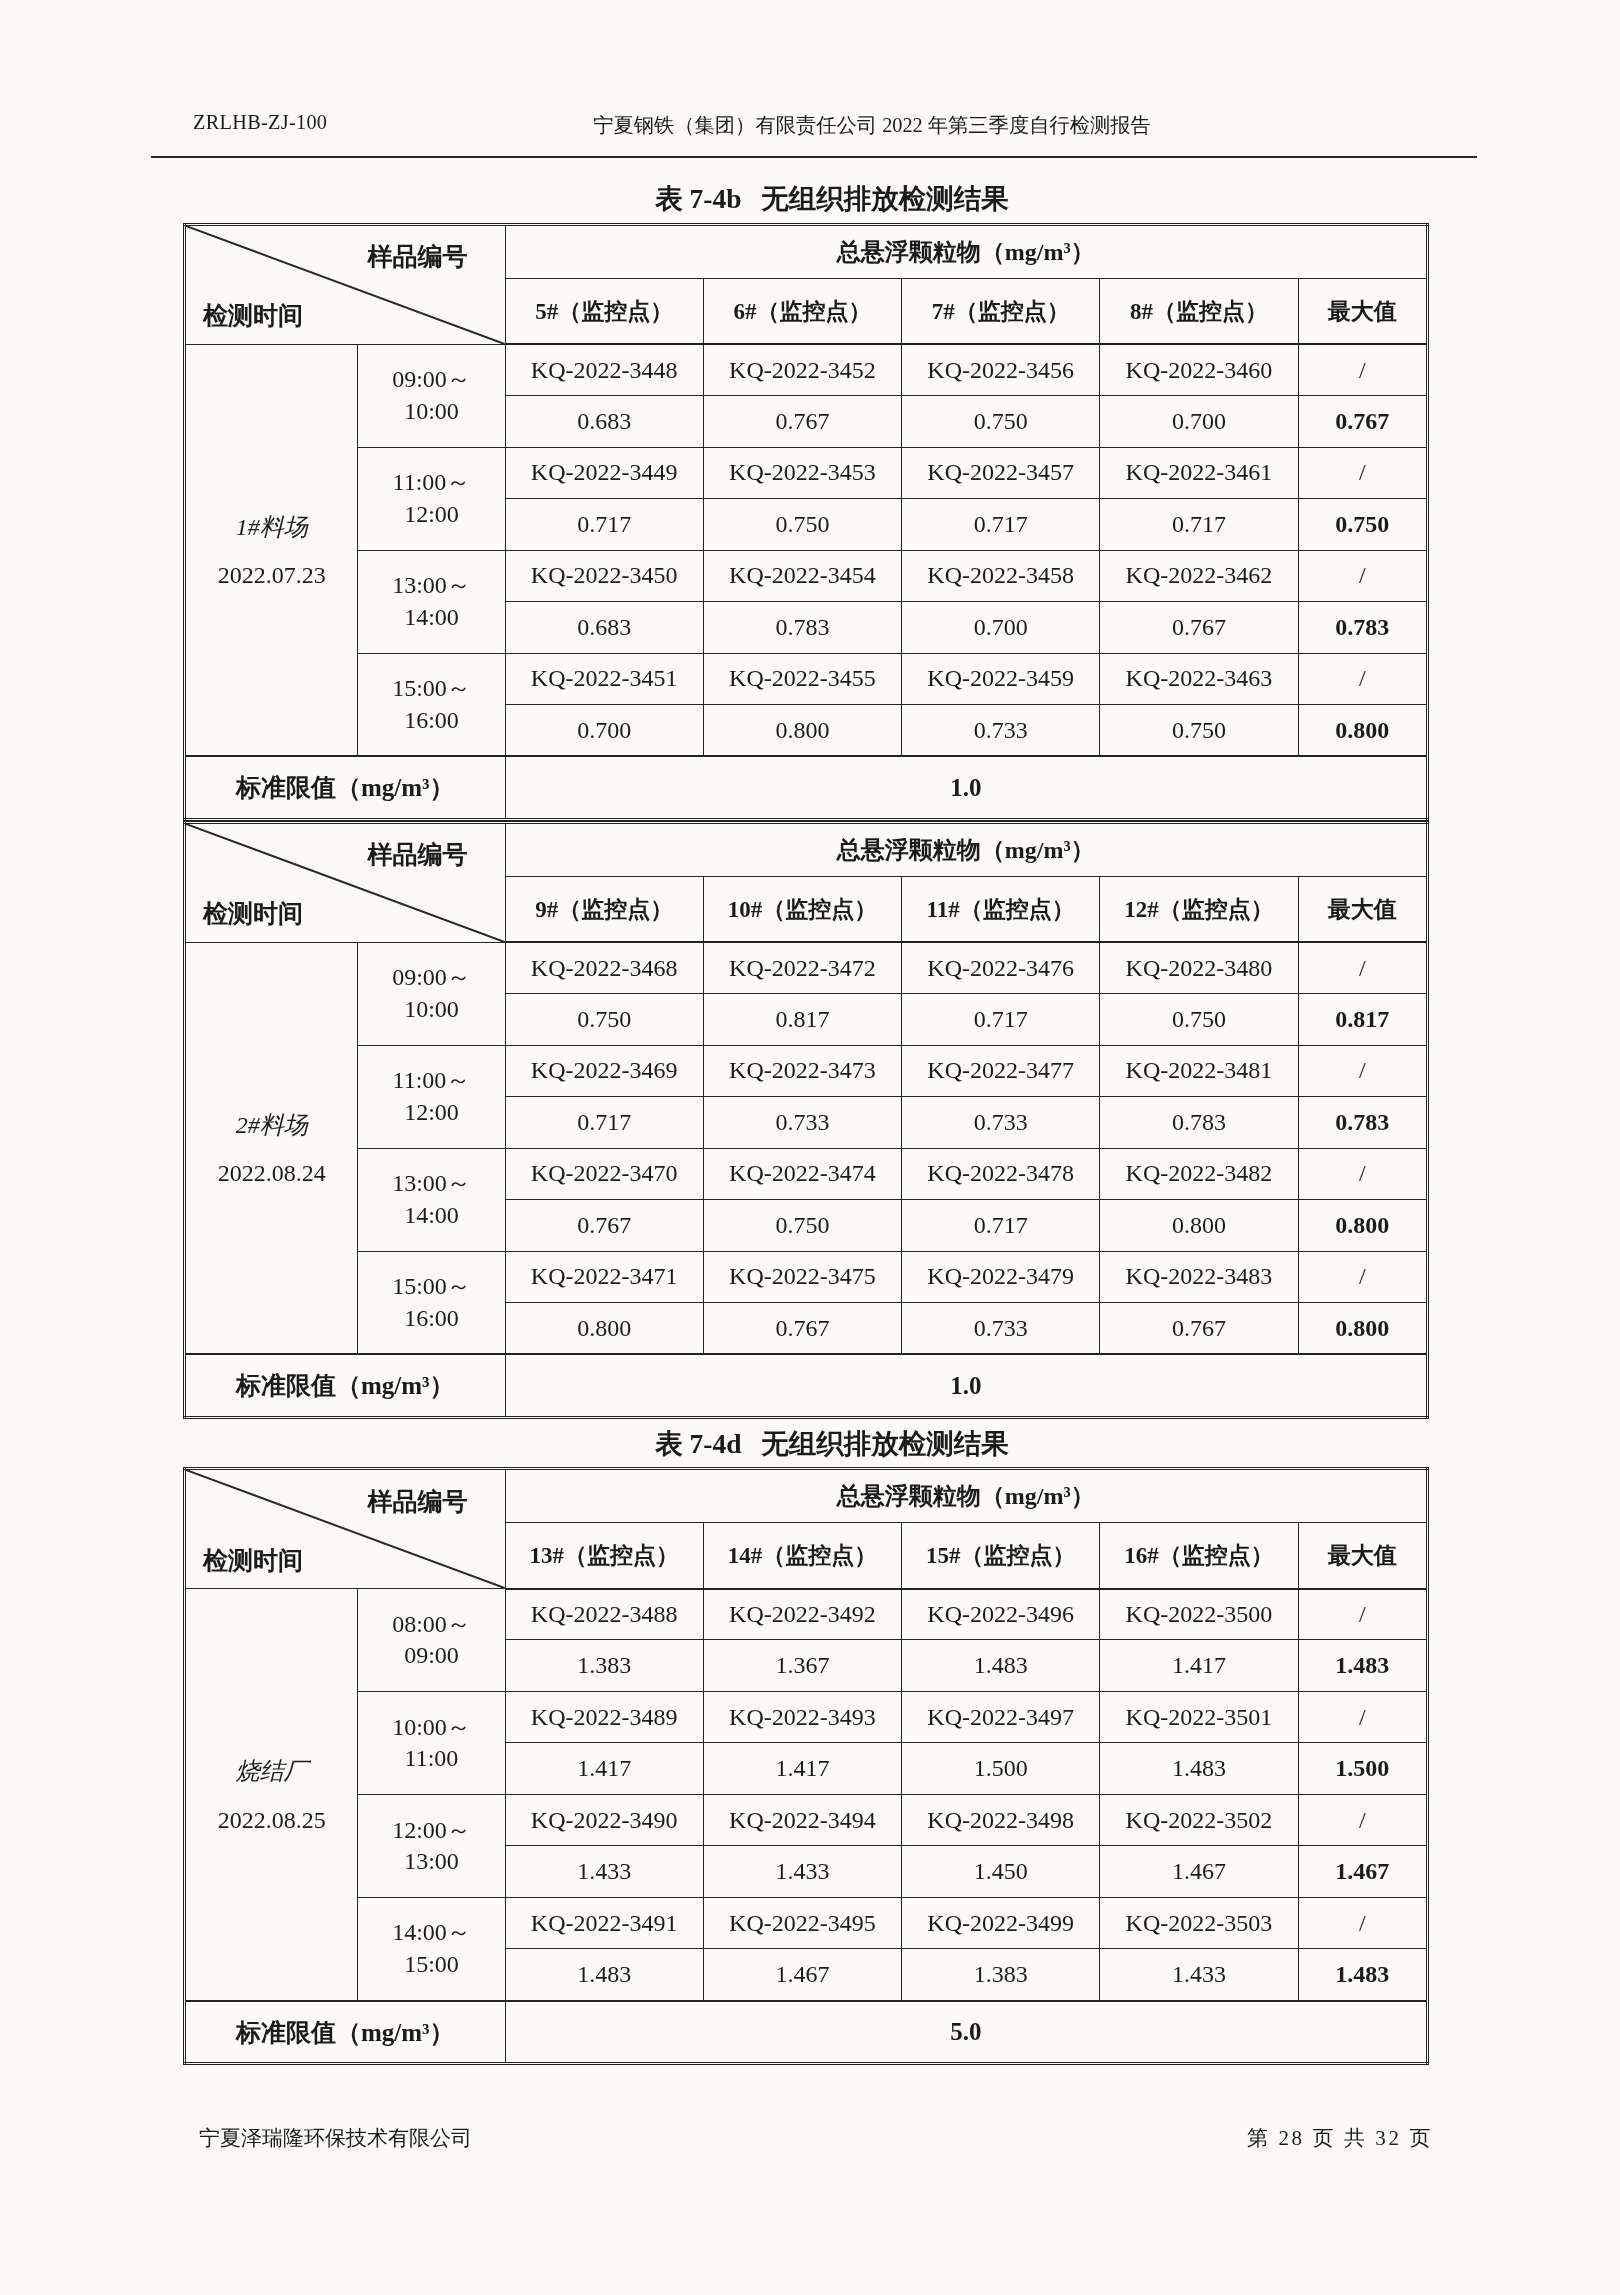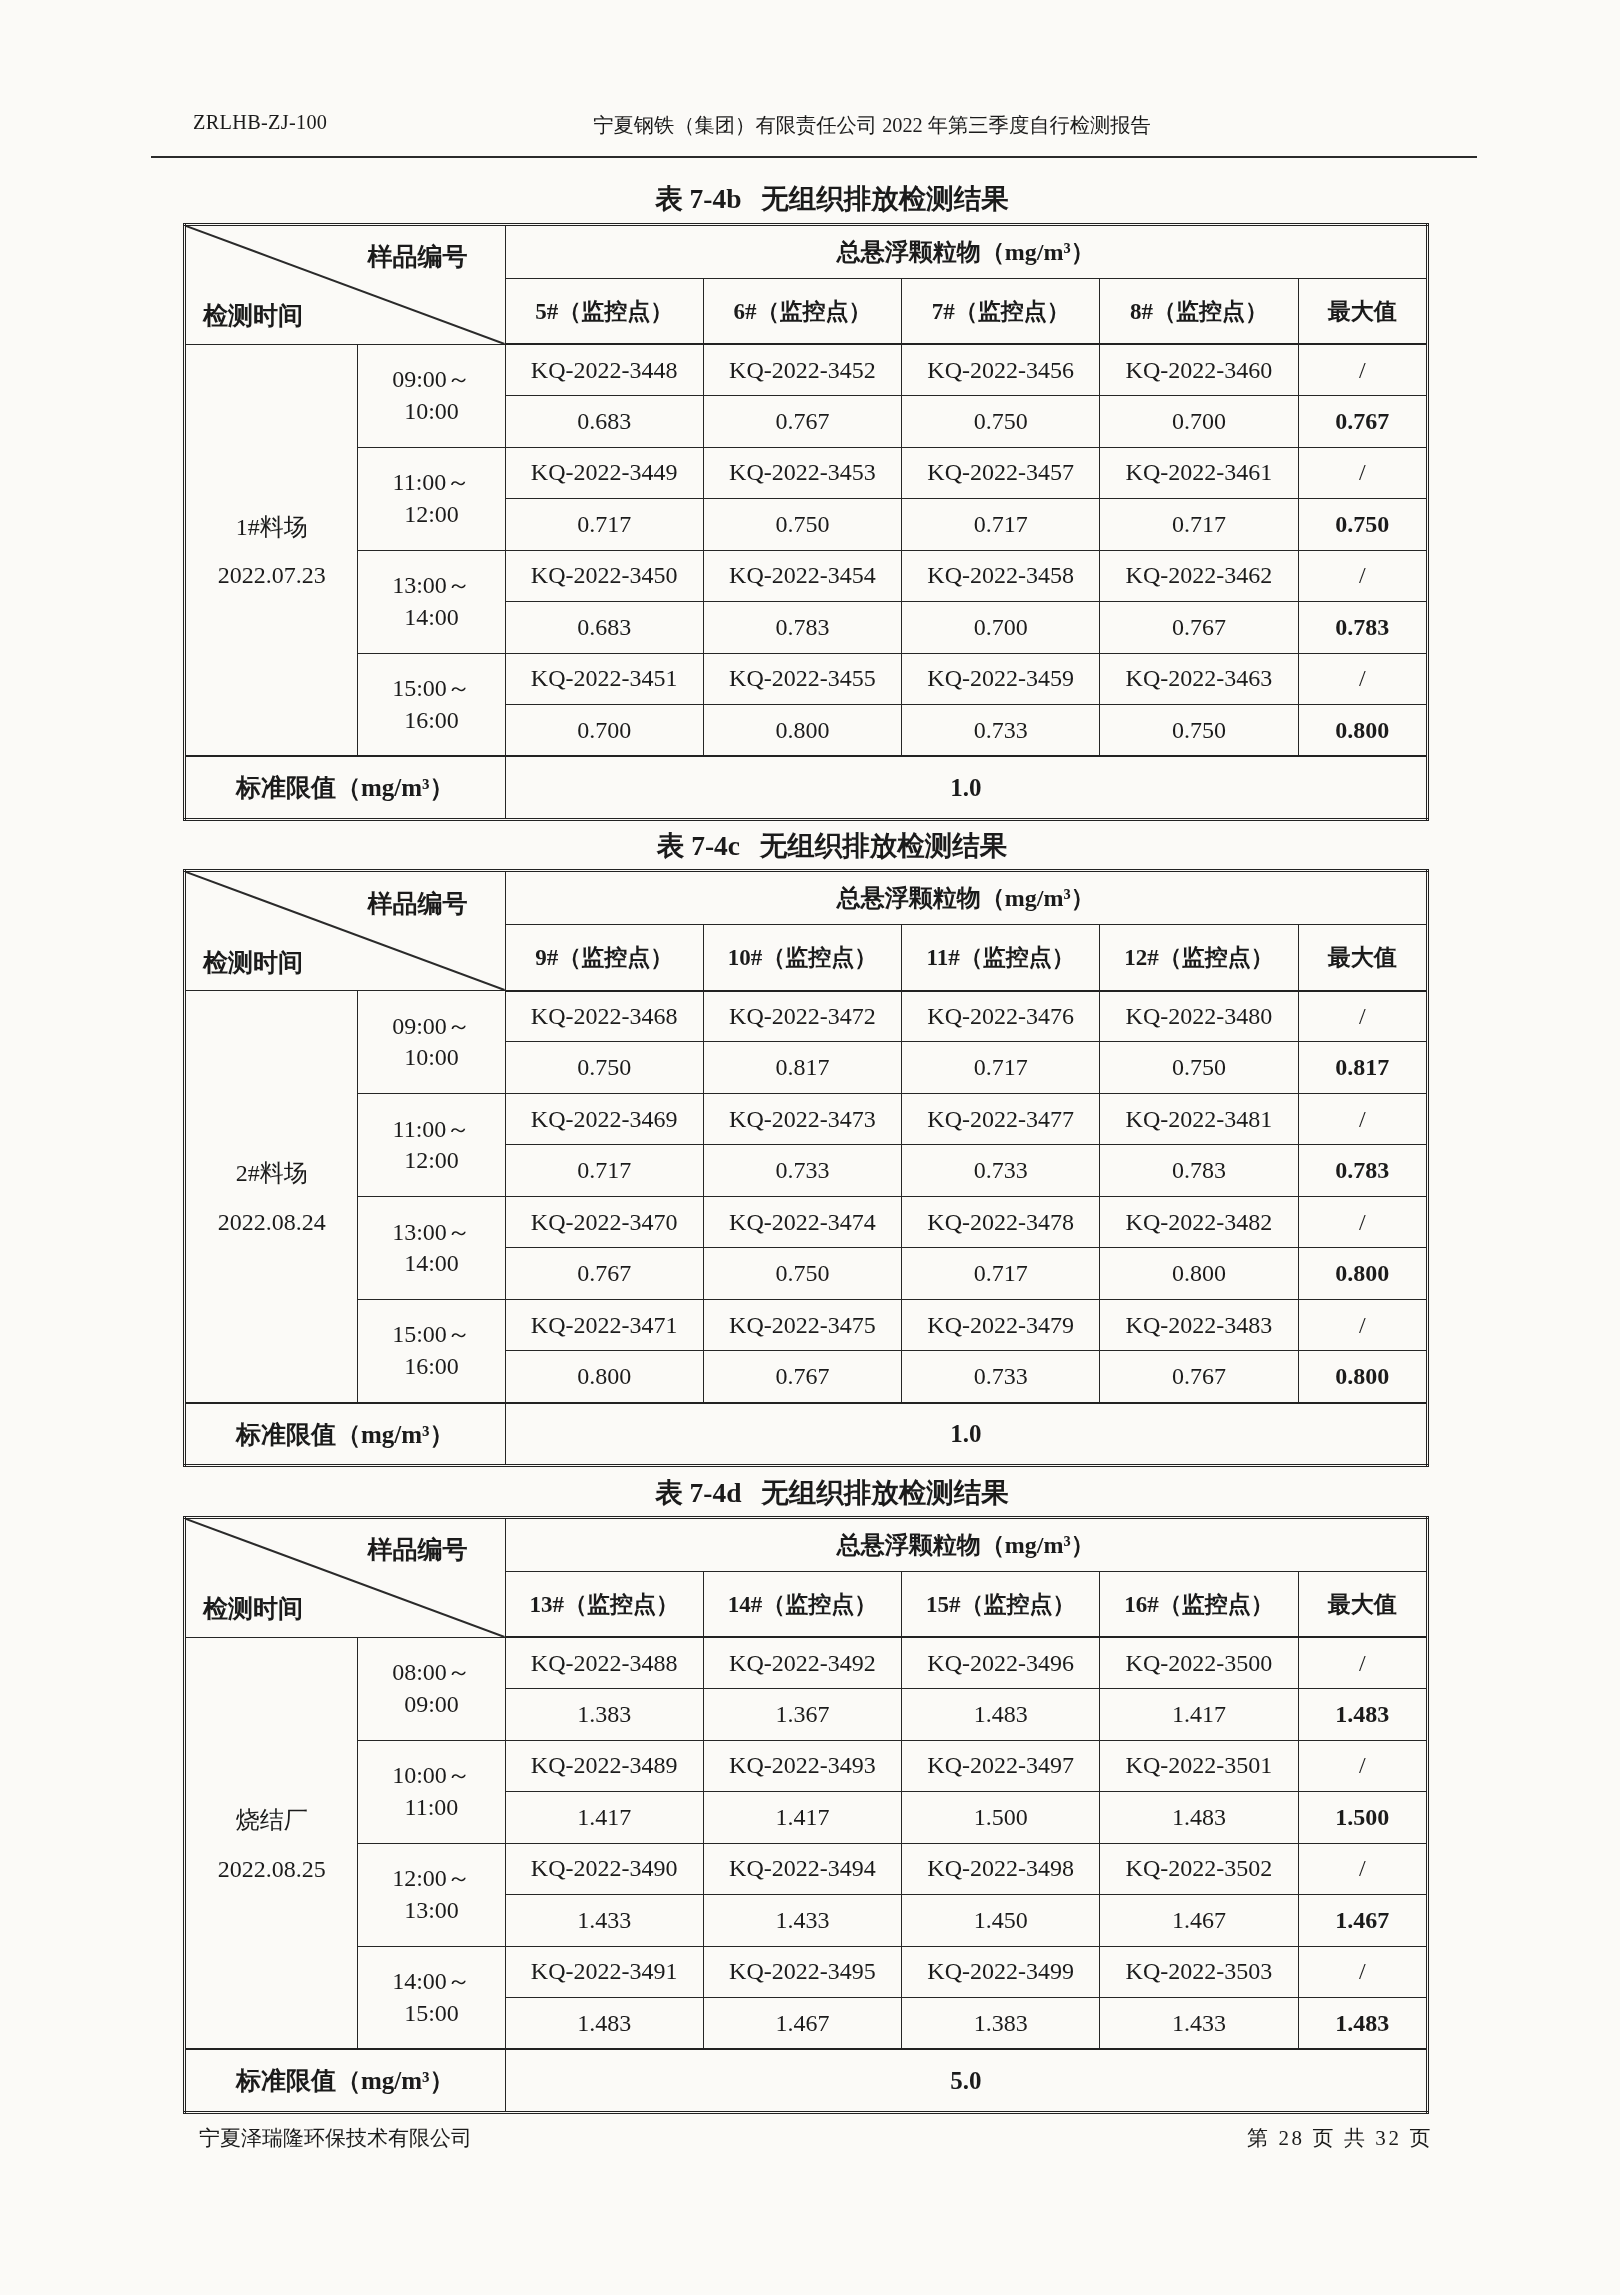--- a/index.html
+++ b/index.html
@@ -43,21 +43,21 @@
   tr.code-row { height: 51px; }
   tr.val-row  { height: 52px; }
   tr.limit-row { height: 63px; }
   td.poll-hdr { font-weight: bold; font-size: 25px; border-bottom: 2.6px double #222; }
   tr.hdr-row2 td { font-weight: bold; font-size: 23px; border-bottom: 2.6px double #222; }
   tr.code-row td { border-bottom: 1.3px solid #262626; }
   tr.val-row td { border-bottom: 1.6px solid #262626; }
   tr.limit-row td { border-top: 2.6px double #222; font-weight: bold; font-size: 25px; margin-top: 36px; }
   td.code-cell { font-size: 23.6px; }
   td.max-cell { font-weight: bold; }
-  td.site-cell .site-name { margin-bottom: 19.7px; }
+  td.site-cell .site-name { margin-bottom: 19.7px; font-style: italic; }
   td.time-cell div { line-height: 1.32; }
   
   td.diag-cell { position: relative; padding: 0; }
   .diag-line { position: absolute; left: 0; top: 0; width: 100%; height: 100%; display: block; }
   .diag-line line { stroke: #2a2a2a; stroke-width: 2; vector-effect: non-scaling-stroke; }
   .diag-top { position: absolute; top: 14.4px; right: 37px; font-weight: bold; font-size: 25px; }
   .diag-bot { position: absolute; bottom: 11.8px; left: 17px; font-weight: bold; font-size: 25px; }
   
   .doc-footer { position: absolute; left: 187px; width: 1246px; top: 2124px; font-size: 21px; }
   .footer-company { position: absolute; left: 12px; top: 0; }
@@ -186,23 +186,20 @@
             </tr>
             <tr class="limit-row">
               <td class="limit-label" colspan="2">标准限值（mg/m³）</td>
               <td class="limit-value" colspan="5">1.0</td>
             </tr>
           </tbody>
         </table>
     </section>
 
     <section class="table-section">
-      <h2 class="tbl-title">
-        <span class="title-no">表 7-4c</span><span class="title-text">无组织排放检测结果</span>
-      </h2>
       <table class="report-table">
           <colgroup>
             <col style="width: 13.95%;">
             <col style="width: 11.84%;">
             <col style="width: 15.95%;">
             <col style="width: 15.95%;">
             <col style="width: 15.95%;">
             <col style="width: 15.95%;">
             <col style="width: 10.41%;">
           </colgroup>

